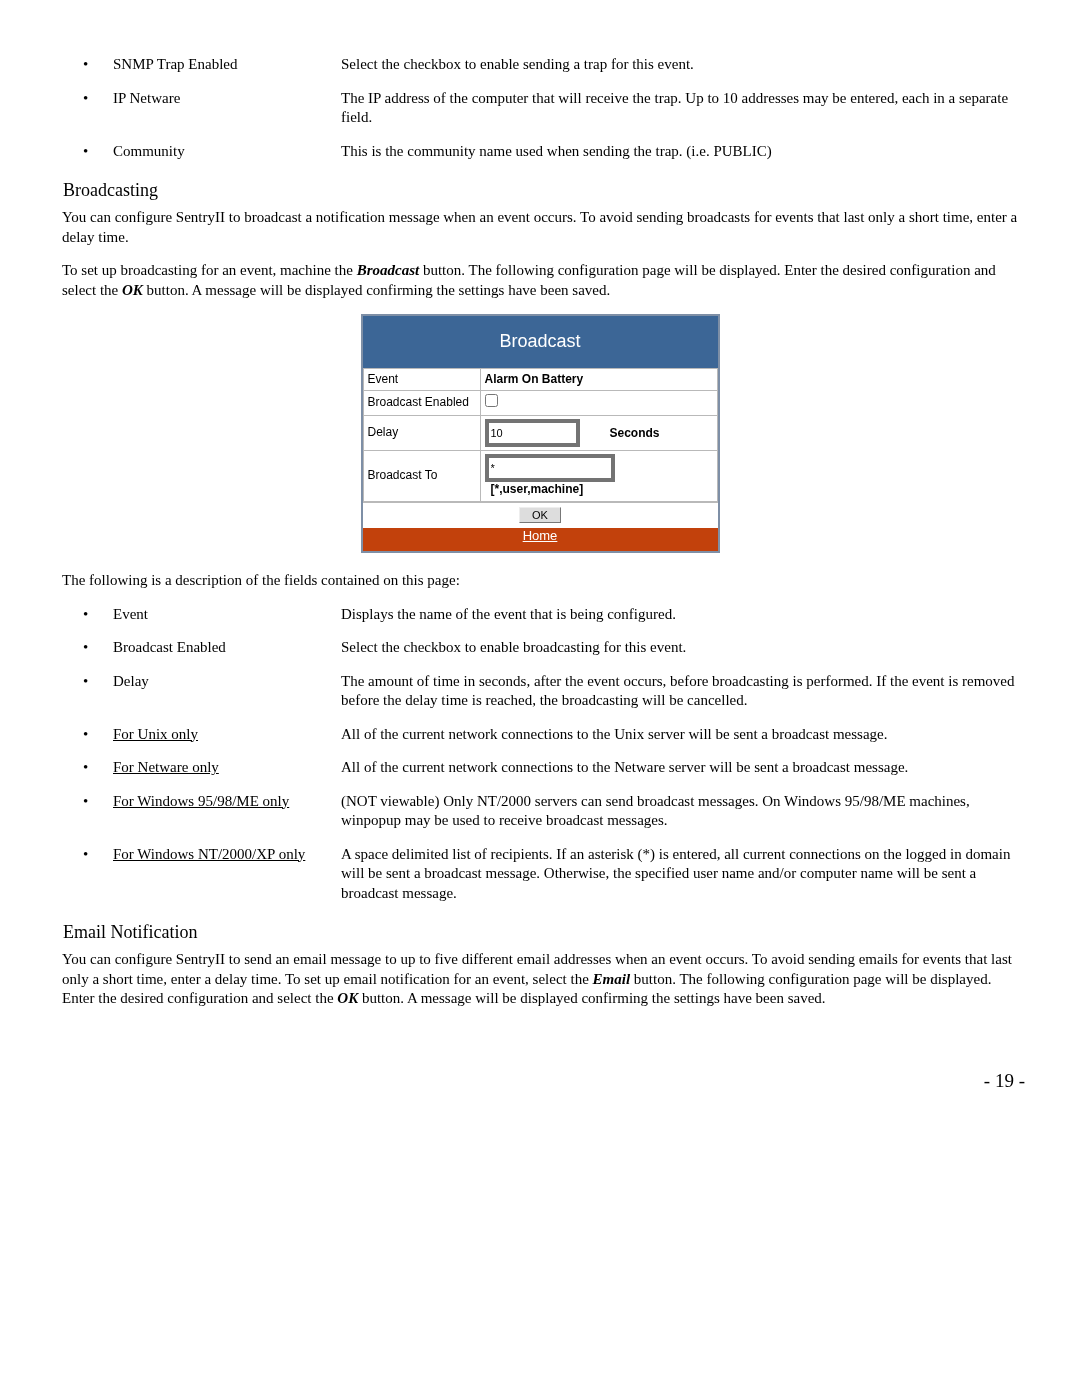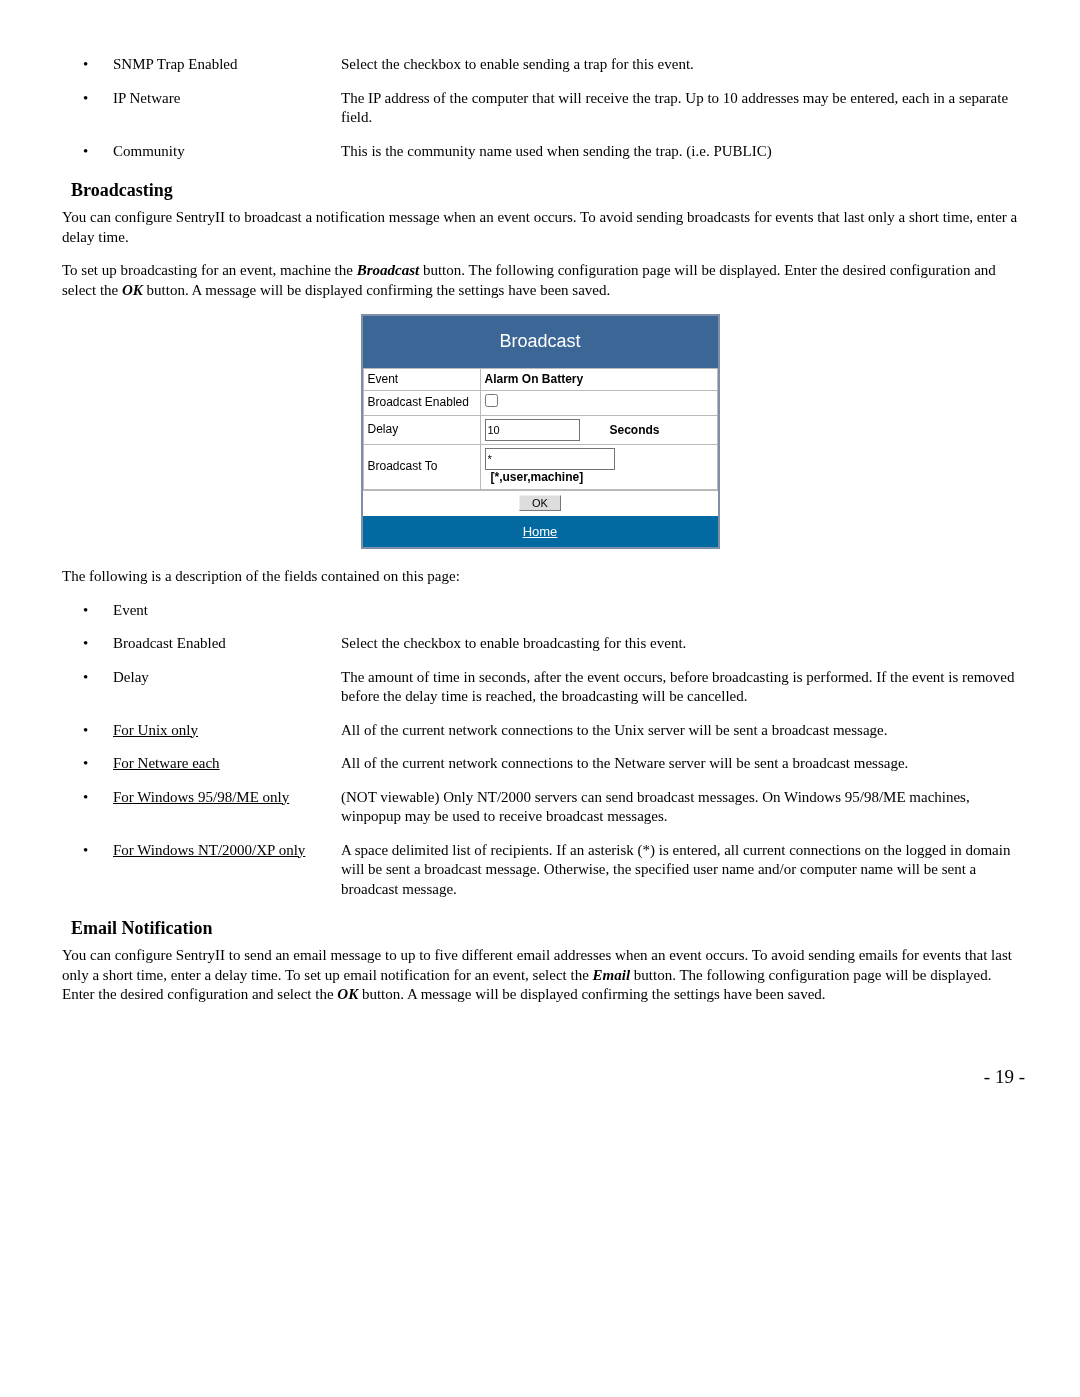--- a/index.html
+++ b/index.html
@@ -27,22 +27,22 @@
   }
   .bullet-term {
     width: 228px;
     flex-shrink: 0;
   }
   .bullet-desc {
     flex: 1;
   }
   h2.section {
     font-size: 18px;
-    font-weight: bold;
-    margin: 6px 0 6px 16px;
+    font-weight: normal;
+    margin: 6px 0 6px 8px;
   }
   p {
     margin: 0 0 14px 7px;
   }
   .underline { text-decoration: underline; }
 
   
   .panel-wrap {
     display: flex;
     justify-content: center;
@@ -71,21 +71,21 @@
   .panel-body td {
     border: 1px solid #b9b9b9;
     padding: 3px 4px;
     font-size: 12px;
     vertical-align: middle;
   }
   .panel-body td.label { width: 108px; }
   .panel-body input[type="text"] {
     font-size: 11px;
     width: 95px;
-    border: 1px solid #737373;
+    border: 4px solid #737373;
     padding: 10px 2px;
     height: 15px;
     box-sizing: border-box;
   }
   .panel-body input.broadcast-to {
     width: 130px;
   }
   .panel-body input[type="checkbox"] {
     margin: 0;
   }
@@ -97,24 +97,24 @@
   .ok-btn {
     font-size: 11px;
     padding: 1px 12px;
     font-family: Arial, sans-serif;
     background: #ddd;
     border: 1px solid #777;
     border-top-color: #eee;
     border-left-color: #eee;
   }
   .panel-footer {
-    background: #0369a1;
+    background: #c2410c;
     color: #fff;
     text-align: center;
-    padding: 8px 0 6px 0;
+    padding: 0 0 6px 0;
   }
   .panel-footer span {
     text-decoration: underline;
     font-size: 13px;
   }
   .hint {
     font-weight: bold;
     padding-left: 6px;
   }
   .page-num {
@@ -189,39 +189,40 @@
     </div>
   </div>
 </div>
 
 <p>The following is a description of the fields contained on this page:</p>
 
 <div class="bullet-list" id="field-bullets">
     <div class="bullet-row">
       <div class="bullet-dot">•</div>
       <div class="bullet-term">Event</div>
+      <div class="bullet-desc">Displays the name of the event that is being configured.</div>
     </div>
     <div class="bullet-row">
       <div class="bullet-dot">•</div>
       <div class="bullet-term">Broadcast Enabled</div>
       <div class="bullet-desc">Select the checkbox to enable broadcasting for this event.</div>
     </div>
     <div class="bullet-row">
       <div class="bullet-dot">•</div>
       <div class="bullet-term">Delay</div>
       <div class="bullet-desc">The amount of time in seconds, after the event occurs, before broadcasting is performed.  If the event is removed before the delay time is reached, the broadcasting will be cancelled.</div>
     </div>
     <div class="bullet-row">
       <div class="bullet-dot">•</div>
       <div class="bullet-term"><span class="underline">For Unix only</span></div>
       <div class="bullet-desc">All of the current network connections to the Unix server will be sent a broadcast message.</div>
     </div>
     <div class="bullet-row">
       <div class="bullet-dot">•</div>
-      <div class="bullet-term"><span class="underline">For Netware each</span></div>
+      <div class="bullet-term"><span class="underline">For Netware only</span></div>
       <div class="bullet-desc">All of the current network connections to the Netware server will be sent a broadcast message.</div>
     </div>
     <div class="bullet-row">
       <div class="bullet-dot">•</div>
       <div class="bullet-term"><span class="underline">For Windows 95/98/ME only</span></div>
       <div class="bullet-desc">(NOT viewable) Only NT/2000 servers can send broadcast messages. On Windows 95/98/ME machines, winpopup may be used to receive broadcast messages.</div>
     </div>
     <div class="bullet-row">
       <div class="bullet-dot">•</div>
       <div class="bullet-term"><span class="underline">For Windows NT/2000/XP only</span></div>

